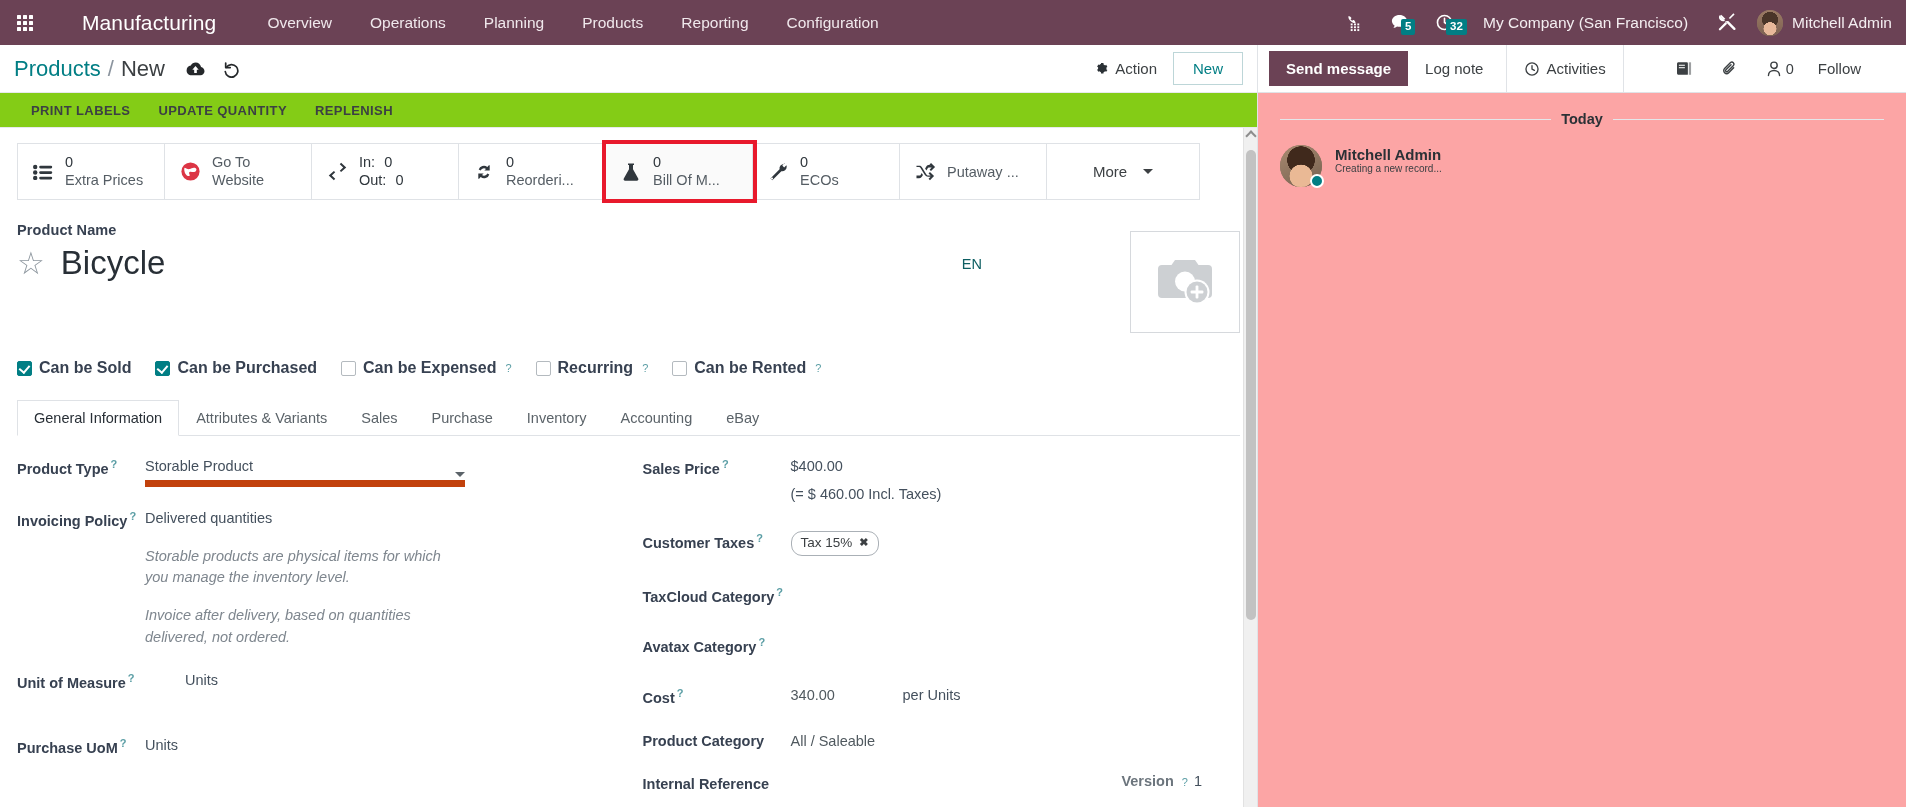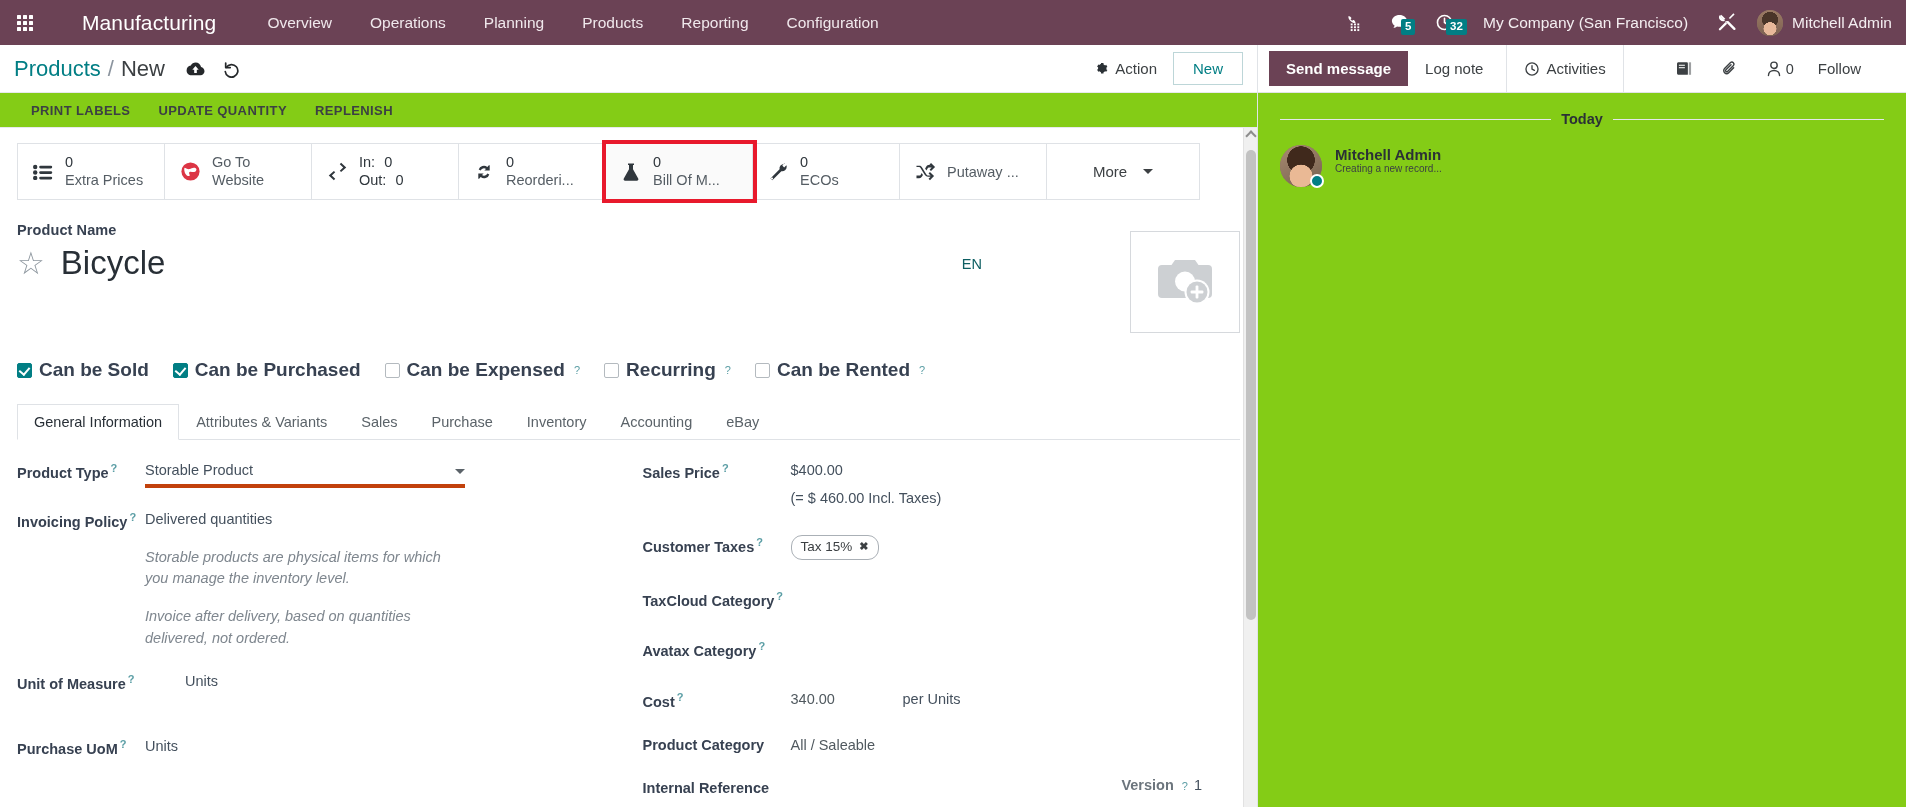--- a/index.html
+++ b/index.html
@@ -172,21 +172,21 @@
   
   .body-row { display: flex; height: calc(807px - 45px); }
   .form-col {
     width: 1257px;
     position: relative;
     background: #fff;
     overflow: hidden;
   }
   .chatter-col {
     flex: 1;
-    background: #84cc16;
+    background: #fca5a5;
     border-left: 1px solid #e0e3e7;
   }
 
   
   .statusbar {
     height: 35px;
     display: flex;
     align-items: center;
     gap: 0;
     padding-left: 17px;
@@ -358,21 +358,21 @@
   .cbox.checked { background: #017e84; border-color: #017e84; }
   .cbox.checked::after {
     content: "";
     position: absolute;
     left: 3px; top: 1px;
     width: 5px; height: 8px;
     border-right: 2px solid #fff;
     border-bottom: 2px solid #fff;
     transform: rotate(40deg);
   }
-  .cb-lbl { font-size: 19px; font-weight: 700; color: #374151; }
+  .cb-lbl { font-size: 16px; font-weight: 700; color: #374151; }
   .help-q {
     font-size: 11px;
     color: #5b9ea5;
     vertical-align: super;
     margin-left: 2px;
     cursor: help;
   }
 
   
   .tabs {
@@ -423,23 +423,23 @@
   .fg-col.right .flabel { width: 148px; flex: 0 0 148px; }
   .fvalue {
     flex: 1 1 auto;
     font-size: 14.5px;
     color: #44505d;
     line-height: 1.35;
     padding-top: 2px;
   }
   .select-like {
     display: flex;
-    align-items: center;
+    align-items: flex-end;
     justify-content: space-between;
-    border-bottom: 4px solid #c2410c;
+    border-bottom: 7px solid #c2410c;
     padding-bottom: 3px;
     width: 320px;
     cursor: pointer;
   }
   .select-like .sel-txt { font-size: 14.5px; color: #44505d; }
   .help-note {
     font-size: 14.5px;
     font-style: italic;
     color: #7e868e;
     line-height: 1.5;

